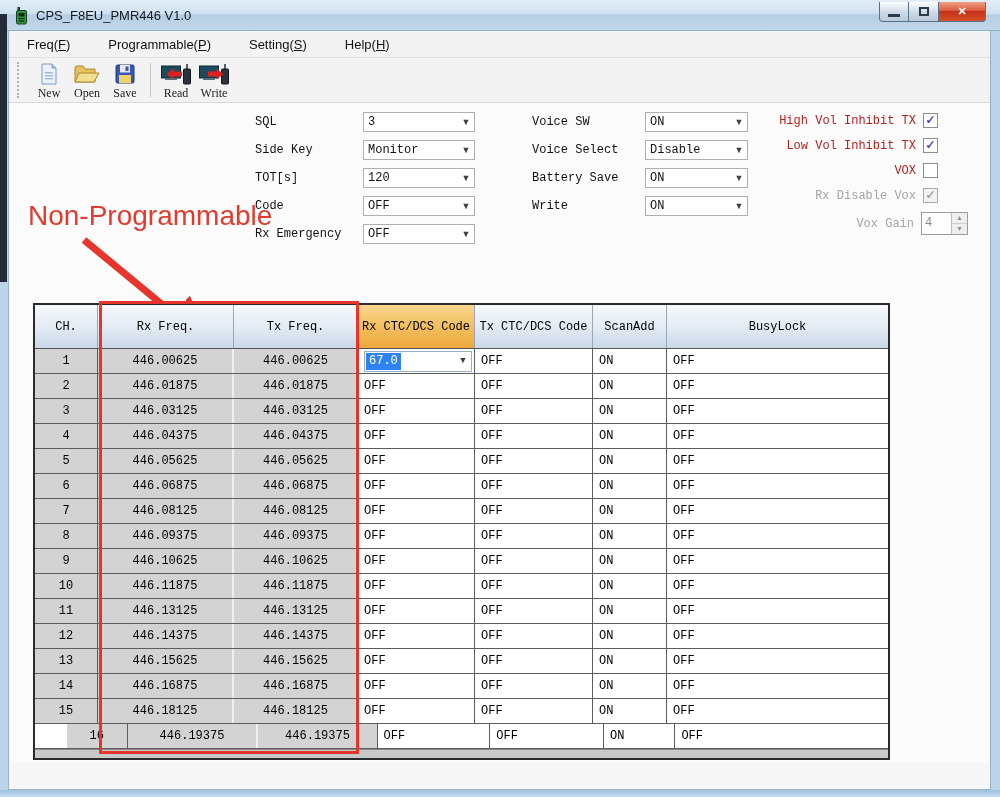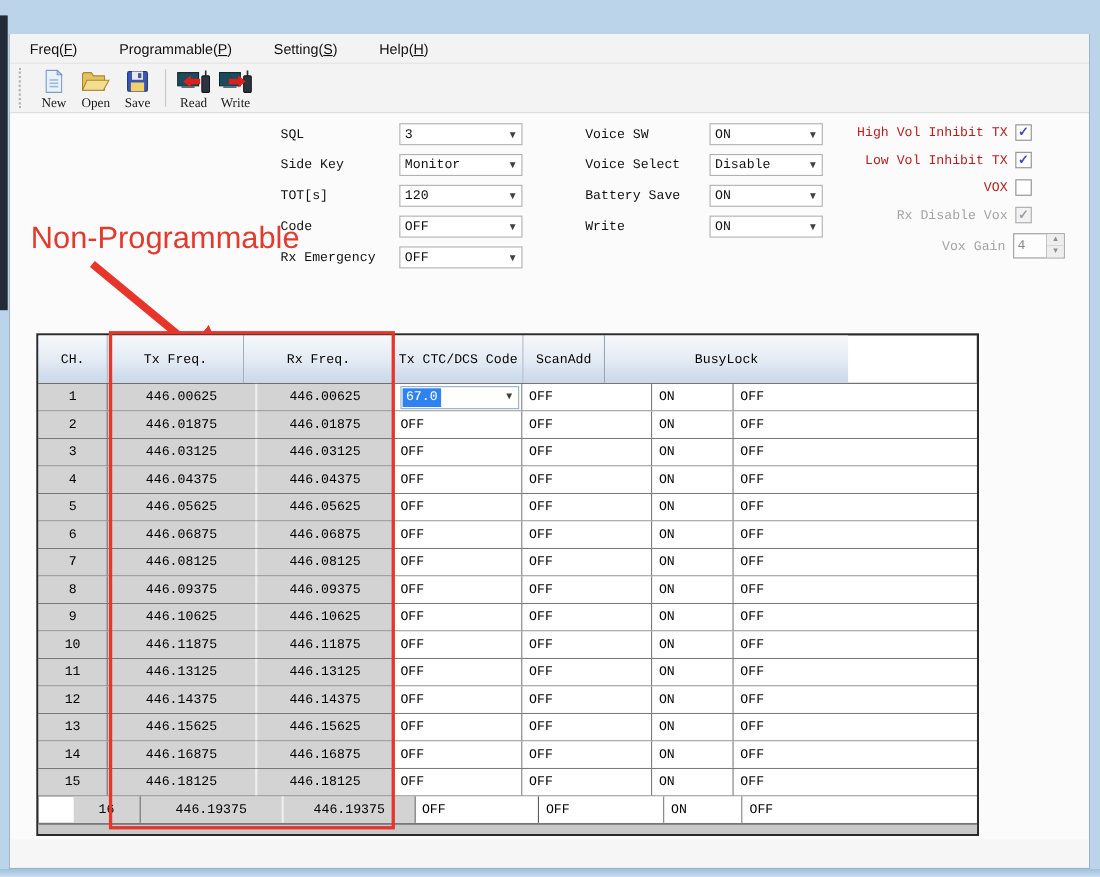--- a/index.html
+++ b/index.html
@@ -103,20 +103,43 @@
     box-shadow:inset 1px 1px 0 #e8e8e8; background:#f4f4f4; display:flex; align-items:center;
     justify-content:center; font-family:"Liberation Mono",monospace; font-size:12px; color:#111; }
   .aero-bottom { position:absolute; left:0; top:790px; width:1000px; height:7px;
     background:linear-gradient(#9fc0dd,#c6dcef); }
 </style>
 </head>
 <body>
 
 <div class="app">
 
+  <div class="titlebar">
+    <span class="tb-icon">
+      <svg width="15" height="19" viewBox="0 0 15 19">
+        <rect x="3.5" y="1" width="2.5" height="5" fill="#1b3d20"></rect>
+        <rect x="2.5" y="4.5" width="10" height="13.5" rx="1.5" fill="#2f9440" stroke="#143f1c"></rect>
+        <rect x="4.5" y="7" width="6" height="3.5" fill="#0d2a12"></rect>
+        <rect x="4.5" y="12" width="6" height="1.2" fill="#0d2a12"></rect>
+        <rect x="4.5" y="14.5" width="6" height="1.2" fill="#0d2a12"></rect>
+      </svg>
+    </span>
+    <span class="tb-title">CPS_F8EU_PMR446 V1.0</span>
+    <div class="winbtns">
+      <div class="winbtn btn-min">
+          <span class="glyph-min"></span>
+        </div>
+      <div class="winbtn btn-max">
+          <span class="glyph-max"></span>
+        </div>
+      <div class="winbtn btn-close">
+          <span>✕</span>
+        </div>
+    </div>
+  </div>
 
   <div class="win-body"></div>
   <div class="bg-strip"></div>
 
   <div class="menubar" id="menubar">
       <div class="menu-item"><span>Freq(</span><u>F</u><span>)</span></div>
       <div class="menu-item"><span>Programmable(</span><u>P</u><span>)</span></div>
       <div class="menu-item"><span>Setting(</span><u>S</u><span>)</span></div>
       <div class="menu-item"><span>Help(</span><u>H</u><span>)</span></div>
     </div>
@@ -263,22 +286,23 @@
       <marker id="ah" markerWidth="7" markerHeight="7" refX="3.5" refY="3.5" orient="auto">
         <path d="M0,0 L7,3.5 L0,7 Z" fill="#e8352b"></path>
       </marker>
     </defs>
     <line x1="84" y1="240" x2="193" y2="330" stroke="#e8352b" stroke-width="7" marker-end="url(#ah)"></line>
   </svg>
 
   <div class="grid" id="grid">
       <div class="grid-header">
         <div class="h-cell" style="width: 63px;">CH.</div>
+        <div class="h-cell" style="width: 136px;">Rx Freq.</div>
         <div class="h-cell" style="width: 124px;">Tx Freq.</div>
-        <div class="h-cell" style="width: 136px;">Rx Freq.</div>
+        <div class="h-cell orange" style="width: 117px;">Rx CTC/DCS Code</div>
         <div class="h-cell" style="width: 118px;">Tx CTC/DCS Code</div>
         <div class="h-cell" style="width: 74px;">ScanAdd</div>
         <div class="h-cell" style="width: 221px;">BusyLock</div>
       </div>
       <div class="grid-row">
         <div class="cell gray" style="width: 63px;">1</div>
         <div class="cell gray rx-sep" style="width: 136px;">446.00625</div>
         <div class="cell gray" style="width: 124px;">446.00625</div>
         <div class="cell" style="width: 117px;">
           <div class="cell-combo">

